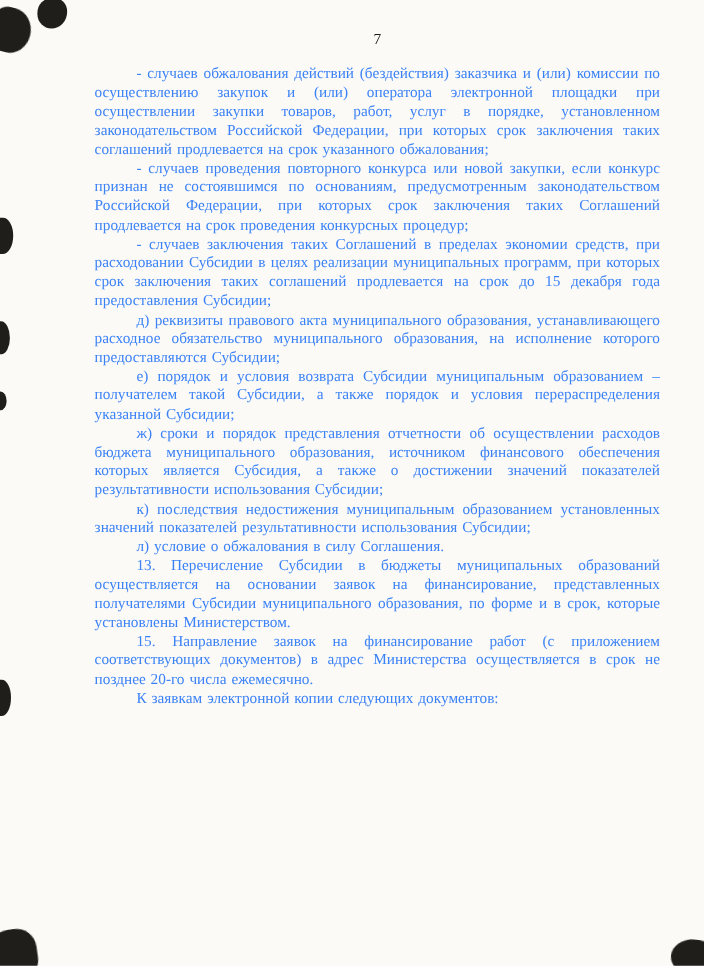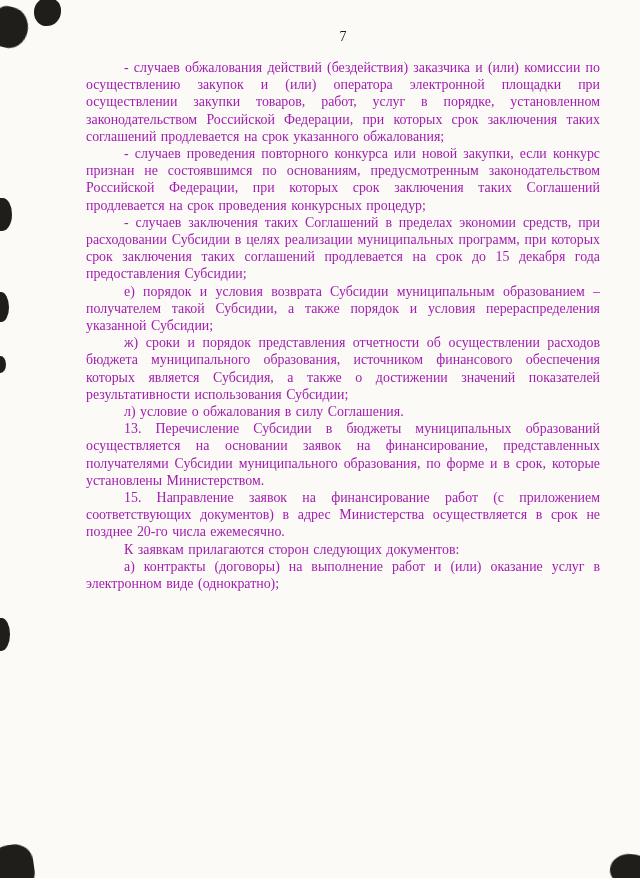--- a/index.html
+++ b/index.html
@@ -33,21 +33,21 @@
     margin-bottom: 13px;
     color: #1b1b1a;
   }
   .para {
     margin: 0;
     font-size: 13.9px;
     line-height: 17.2px;
     text-align: justify;
     text-indent: 38px;
     word-spacing: 1px;
-    color: #a21caf;
+    color: #3b82f6;
   }
   
   .smudge {
     position: absolute;
     background: #1f1e1b;
     filter: blur(0.6px);
   }
   .smudge-tl1 { left: -9px;  top: 7px;   width: 37px; height: 41px; border-radius: 42% 58% 55% 45%; transform: rotate(14deg); }
   .smudge-tl2 { left: 34px;  top: -2px;  width: 27px; height: 28px; border-radius: 52% 46% 56% 50%; }
   .smudge-l1  { left: -7px;  top: 198px; width: 19px; height: 33px; border-radius: 40% 60% 62% 40%; }
@@ -61,27 +61,28 @@
 <body>
 
 <div class="page">
 
   <div class="content">
     <div class="page-number">7</div>
 
     <p class="para">- случаев обжалования действий (бездействия) заказчика и (или) комиссии по осуществлению закупок и (или) оператора электронной площадки при осуществлении закупки товаров, работ, услуг в порядке, установленном законодательством Российской Федерации, при которых срок заключения таких соглашений продлевается на срок указанного обжалования;</p>
     <p class="para">- случаев проведения повторного конкурса или новой закупки, если конкурс признан не состоявшимся по основаниям, предусмотренным законодательством Российской Федерации, при которых срок заключения таких Соглашений продлевается на срок проведения конкурсных процедур;</p>
     <p class="para">- случаев заключения таких Соглашений в пределах экономии средств, при расходовании Субсидии в целях реализации муниципальных программ, при которых срок заключения таких соглашений продлевается на срок до 15 декабря года предоставления Субсидии;</p>
+    <p class="para">д) реквизиты правового акта муниципального образования, устанавливающего расходное обязательство муниципального образования, на исполнение которого предоставляются Субсидии;</p>
     <p class="para">е) порядок и условия возврата Субсидии муниципальным образованием – получателем такой Субсидии, а также порядок и условия перераспределения указанной Субсидии;</p>
     <p class="para">ж) сроки и порядок представления отчетности об осуществлении расходов бюджета муниципального образования, источником финансового обеспечения которых является Субсидия, а также о достижении значений показателей результативности использования Субсидии;</p>
+    <p class="para">к) последствия недостижения муниципальным образованием установленных значений показателей результативности использования Субсидии;</p>
     <p class="para">л) условие о обжалования в силу Соглашения.</p>
     <p class="para">13. Перечисление Субсидии в бюджеты муниципальных образований осуществляется на основании заявок на финансирование, представленных получателями Субсидии муниципального образования, по форме и в срок, которые установлены Министерством.</p>
     <p class="para">15. Направление заявок на финансирование работ (с приложением соответствующих документов) в адрес Министерства осуществляется в срок не позднее 20-го числа ежемесячно.</p>
-    <p class="para">К заявкам прилагаются сторон следующих документов:</p>
-    <p class="para">а) контракты (договоры) на выполнение работ и (или) оказание услуг в электронном виде (однократно);</p>
+    <p class="para">К заявкам электронной копии следующих документов:</p>
   </div>
 
   <div class="smudge smudge-tl1"></div>
   <div class="smudge smudge-tl2"></div>
   <div class="smudge smudge-l1"></div>
   <div class="smudge smudge-l2"></div>
   <div class="smudge smudge-l3"></div>
   <div class="smudge smudge-l4"></div>
   <div class="smudge smudge-bl"></div>
   <div class="smudge smudge-br"></div>

